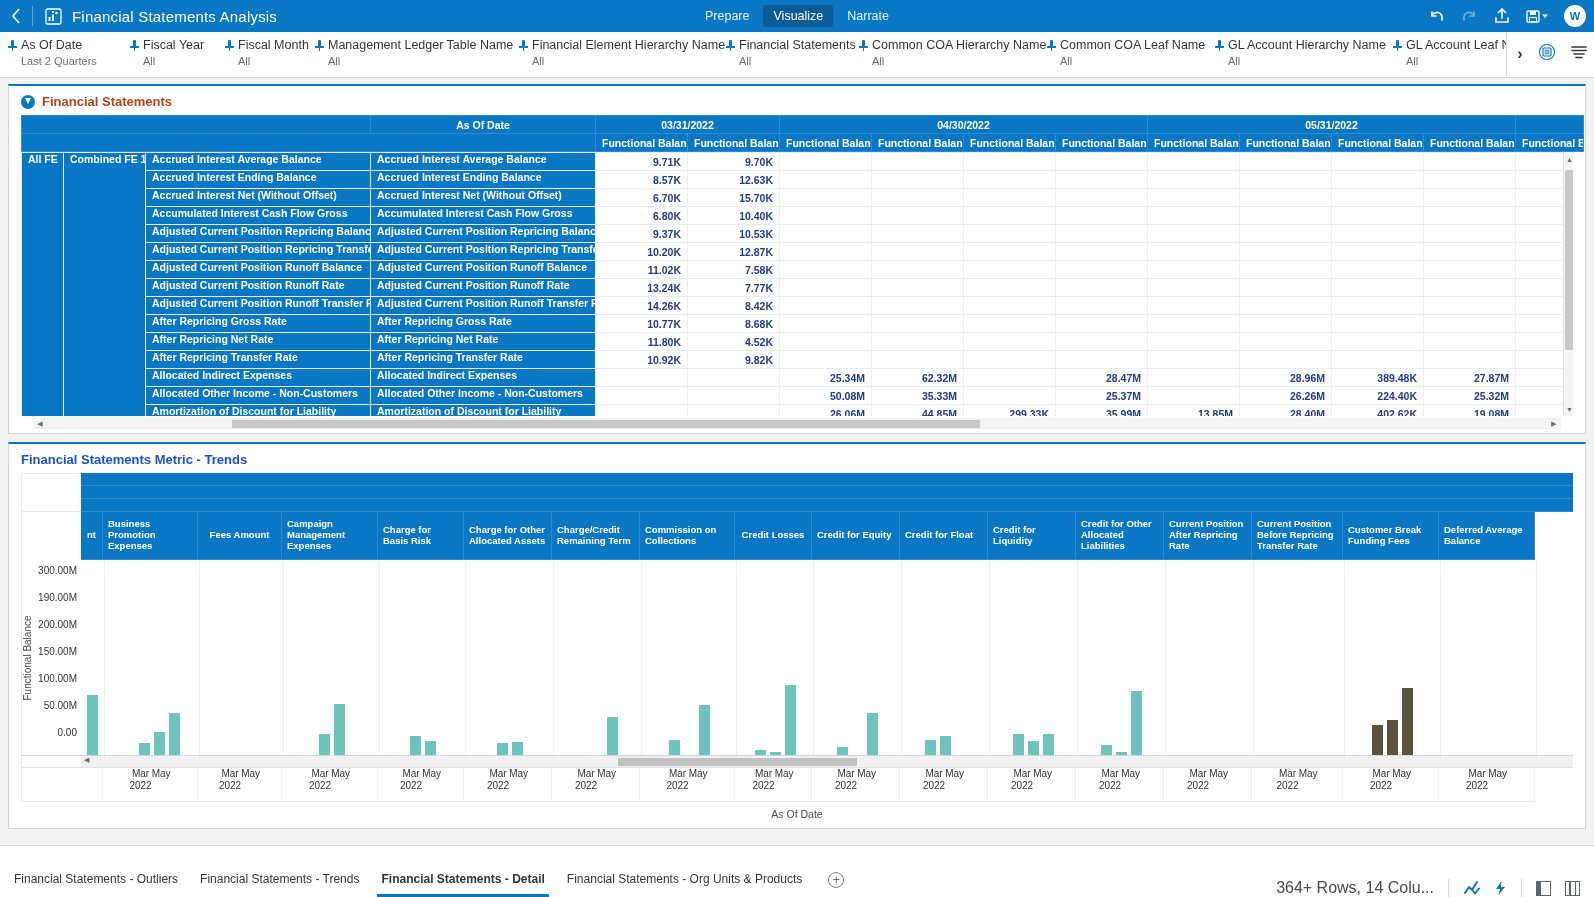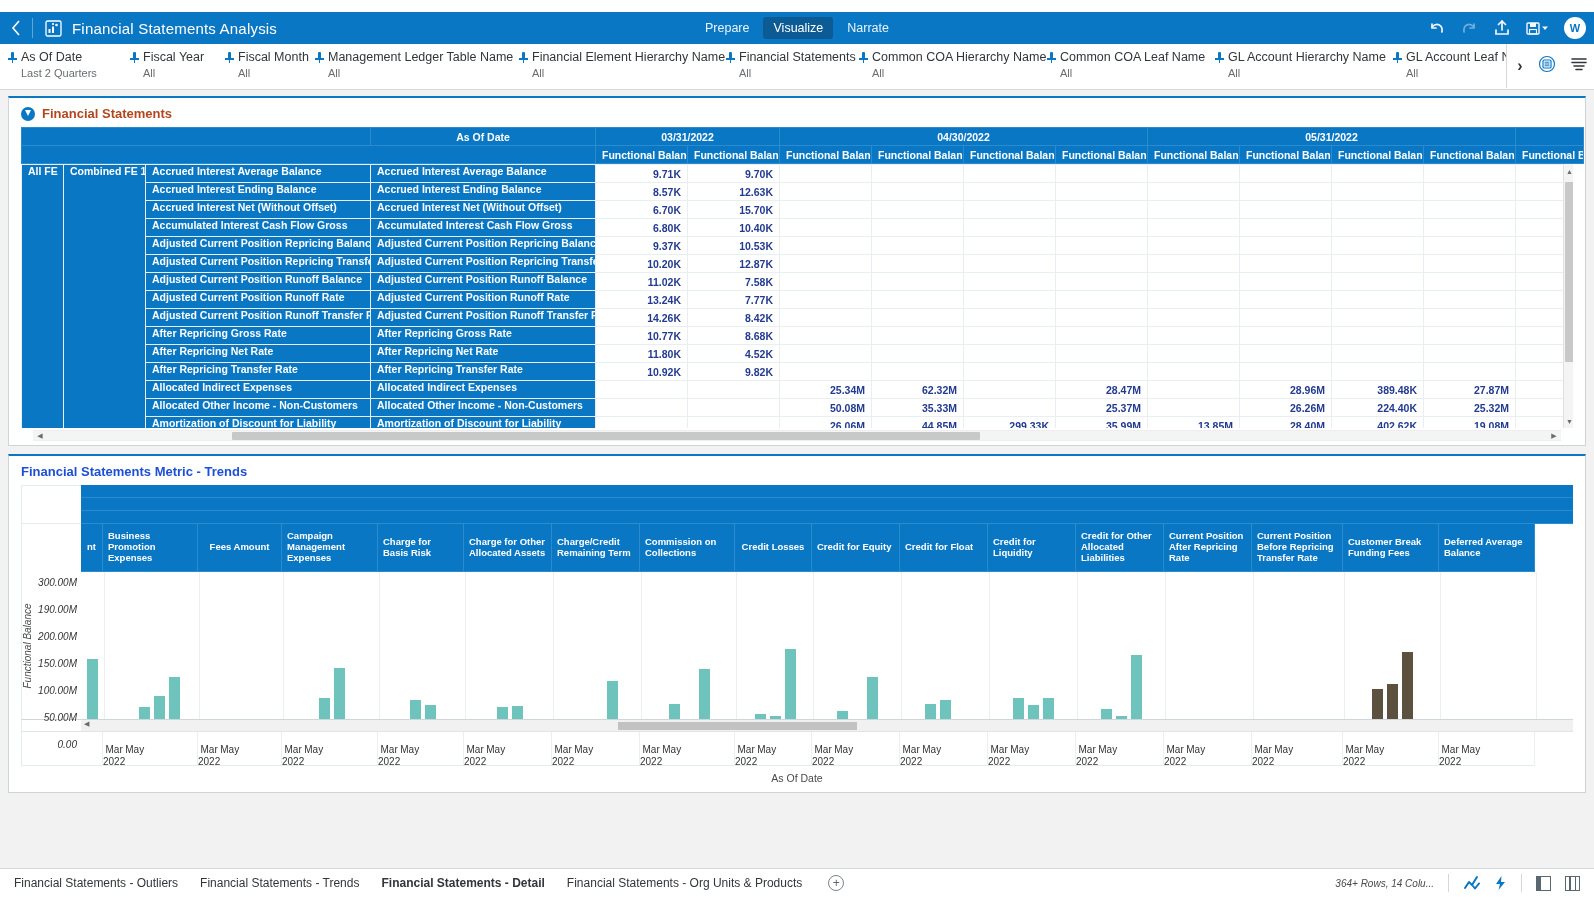--- a/index.html
+++ b/index.html
@@ -6,21 +6,21 @@
   html, body {
     margin: 0; padding: 0;
     width: 1594px; height: 897px;
     font-family: "Liberation Sans", sans-serif;
     background: #ffffff;
     overflow: hidden;
   }
   
   .topbar {
     height: 32px; background: #0a77c4; display: flex; align-items: center;
-    color: #fff; position: relative; margin-top: 12px;
+    color: #fff; position: relative;
   }
   .topbar .back {
     width: 32px; height: 32px; display:flex; align-items:center; justify-content:center;
     font-size: 17px; cursor: pointer;
   }
   .topbar .divider-v { width:1px; height:20px; background: rgba(255,255,255,.35); }
   .topbar .app-icon { margin-left: 12px; display:flex; align-items:center; }
   .topbar .app-title { margin-left: 10px; font-size: 15px; letter-spacing:.2px; }
   .topnav {
     position: absolute; left: 50%; transform: translateX(-50%);
@@ -138,21 +138,21 @@
   .chart-hdr .bands { flex:1; }
   .band { height: 13px; background:#0a77c4; border-bottom:1px solid #2a8ccf; }
   .colhdr-row { display:flex; height: 48px; }
   .colhdr {
     background:#0a77c4; color:#fff; font-size: 9.5px; font-weight:bold;
     border-right:1px solid #2a8ccf; border-bottom:1px solid #2a8ccf;
     padding: 4px 5px; line-height:1.15; display:flex; align-items:center;
     overflow:hidden;
   }
   .colhdr.ctr { justify-content:center; text-align:center; }
-  .plot-row { display:flex; height: 148px; font-style: italic; }
+  .plot-row { display:flex; height: 196px; }
   .yaxis {
     width: 60px; position:relative; border-left:1px solid #e6ebef;
     border-bottom:1px solid #d0d5d9;
   }
   .yaxis .ytitle {
     position:absolute; left:-1px; top:50%; transform: translateY(-50%) rotate(-90deg);
     transform-origin: center; font-size:10px; color:#4a4a4a; white-space:nowrap;
     width: 120px; text-align:center; margin-left:-54px;
   }
   .ytick { position:absolute; right:4px; font-size:10px; color:#333; transform: translateY(-50%); }
@@ -167,42 +167,42 @@
     display:flex; height:12px; background:#f1f1f1; border-bottom:1px solid #e3e3e3;
   }
   .xscroll .sp { width:60px; background:#fff; border-left:1px solid #e6ebef;}
   .xscroll .track { flex:1; position:relative; }
   .xscroll .thumb { position:absolute; left:36%; top:2px; height:8px; width:16%; background:#c2c2c2;}
   .xscroll .arw { position:absolute; left:3px; top:0; font-size:7px; color:#6b6b6b;}
   .xlabel-row { display:flex; height: 34px; }
   .xlabel-row .sp { width:60px; background:#fff; border-left:1px solid #e6ebef; border-bottom:1px solid #e6ebef;}
   .xcol {
     border-right:1px solid #eceff1; border-bottom:1px solid #e6ebef;
-    display:flex; justify-content:flex-start; padding-top:12px;
+    display:flex; justify-content:center; padding-top:0;
   }
   .xtick { font-size:10px; color:#333; line-height:1.15; text-align:center; }
   .xaxis-title { text-align:center; font-size:10.5px; color:#4a4a4a; padding: 6px 0 8px 0;}
   
   .footer {
-    position:absolute; bottom:0; left:0; right:0; height: 29px; background:#fff;
-    border-top:1px solid #d4d8db; display:flex; align-items:center; padding: 0 14px;
+    position:absolute; bottom:0; left:0; right:0; height: 52px; background:#fff;
+    border-top:1px solid #d4d8db; display:flex; align-items:flex-end; padding: 0 14px;
   }
   .ftabs { display:flex; align-items:center; gap: 22px; }
   .ftab { font-size:12px; color:#32363a; cursor:pointer; position:relative; padding: 10px 0 11px 0;}
   .ftab.active { font-weight:bold; }
   .ftab.active::after {
     content:""; position:absolute; left:-4px; right:-4px; bottom:0; height:3px; background:#0a77c4;
   }
   .fplus {
     width:16px;height:16px;border-radius:50%;border:1px solid #7b8489; color:#5b6770;
     display:flex;align-items:center;justify-content:center;font-size:12px;cursor:pointer;
     margin-left: 4px;
   }
   .fright { margin-left:auto; display:flex; align-items:center; gap:14px; }
-  .fright .rowinfo { font-size:10px; color:#4a4a4a;font-style:italic; }
+  .fright .rowinfo { font-size:16px; color:#4a4a4a; }
   .fright .sep { width:1px; height:18px; background:#d4d8db; }
   .fright .ic { cursor:pointer; display:flex; align-items:center; }
   .sqicon { width:15px;height:15px;border:1.5px solid #5b6770; position:relative; }
   .sqicon.left::before { content:""; position:absolute; left:0;top:0;bottom:0;width:4px;background:#5b6770;}
   .sqicon.both::before { content:""; position:absolute; left:3px;top:0;bottom:0;width:1.5px;background:#5b6770;}
   .sqicon.both::after { content:""; position:absolute; right:3px;top:0;bottom:0;width:1.5px;background:#5b6770;}
 </style>
 </head>
 <body>
 

